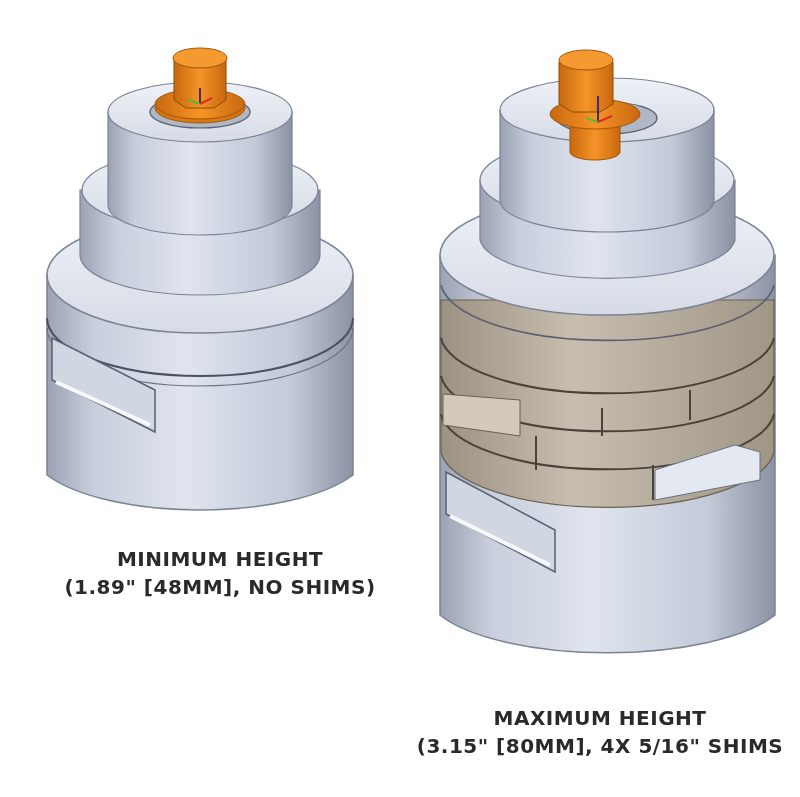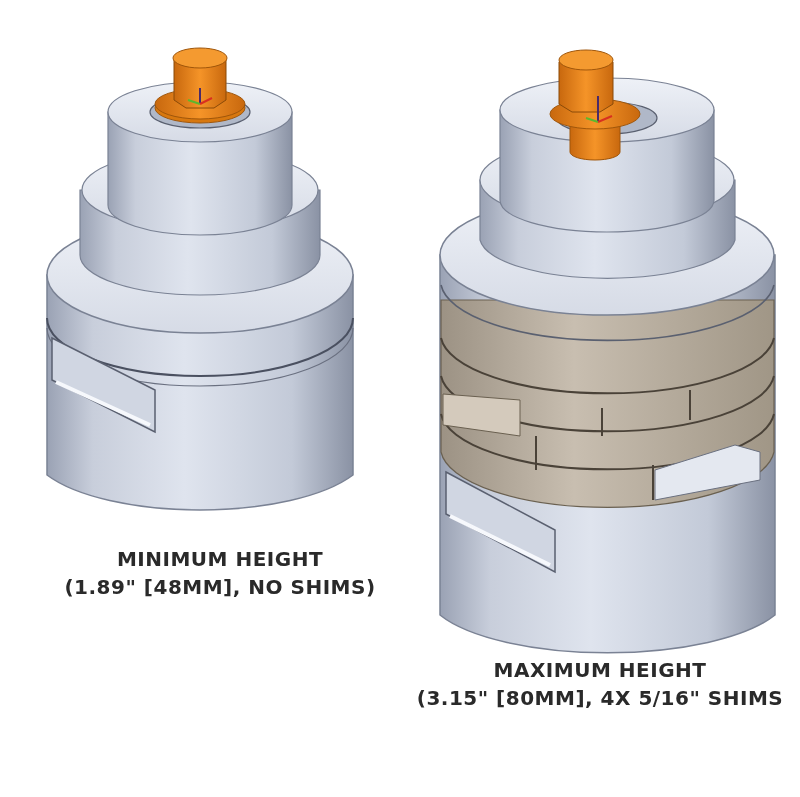--- a/index.html
+++ b/index.html
@@ -1,21 +1,21 @@
 <!DOCTYPE html>
 <html><head>
 <meta charset="utf-8">
 <style>
   html, body { margin: 0; padding: 0; background: #ffffff; }
   body { width: 800px; height: 797px; position: relative; overflow: hidden; font-family: "DejaVu Sans", sans-serif; }
   .fig { position: absolute; left: 0; top: 0; }
   .caption { position: absolute; text-align: center; color: #2a2a2a; font-family: "DejaVu Sans", sans-serif; font-weight: bold; letter-spacing: 0.5px; }
   .caption .line { display: block; line-height: 28px; font-size: 20px; text-align: center; }
   #cap-min { left: 60px; top: 545px; width: 320px; }
-  #cap-max { left: 400px; top: 656px; width: 400px; }
+  #cap-max { left: 400px; top: 704px; width: 400px; }
 </style>
 </head>
 <body>
 
 <svg class="fig" width="800" height="797" viewBox="0 0 800 797" xmlns="http://www.w3.org/2000/svg">
   <defs>
     <linearGradient id="cyl" x1="0" x2="1" y1="0" y2="0">
       <stop offset="0" stop-color="#9aa2b4"></stop>
       <stop offset="0.15" stop-color="#c8cedb"></stop>
       <stop offset="0.45" stop-color="#dfe4ee"></stop>

